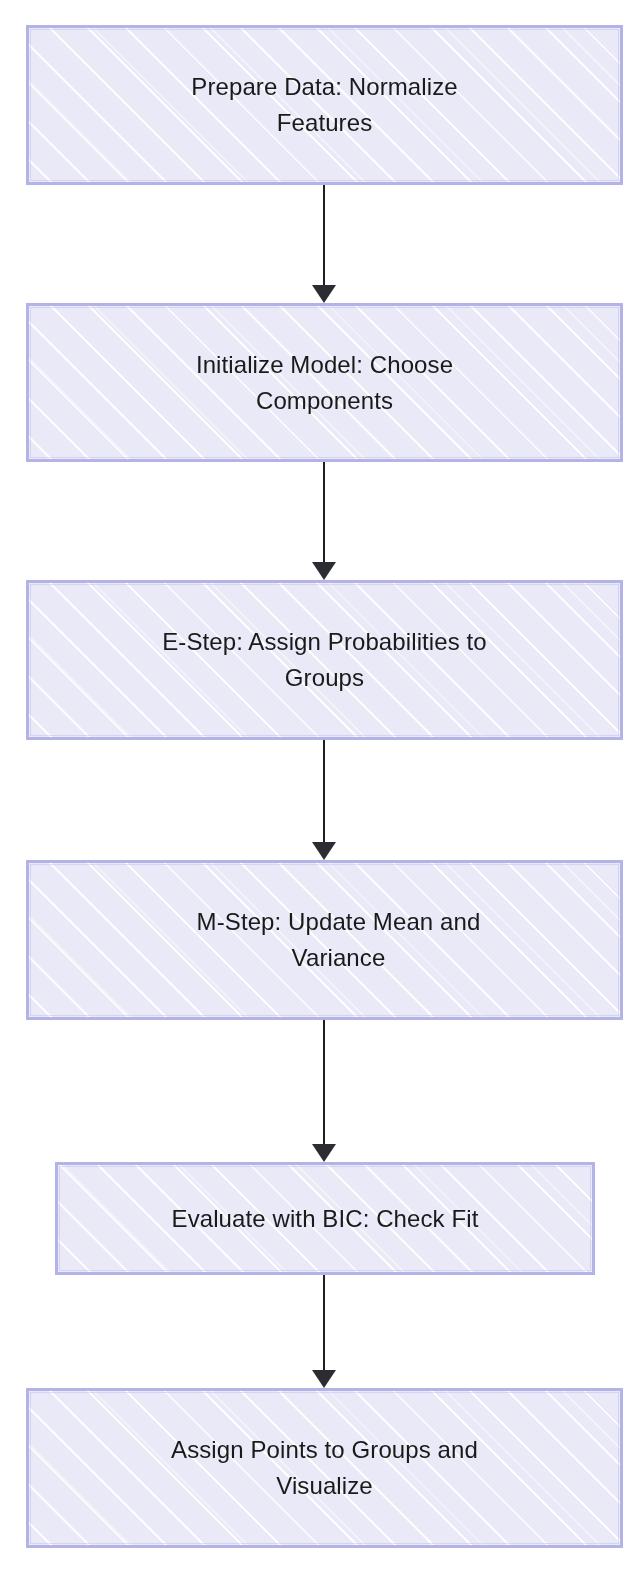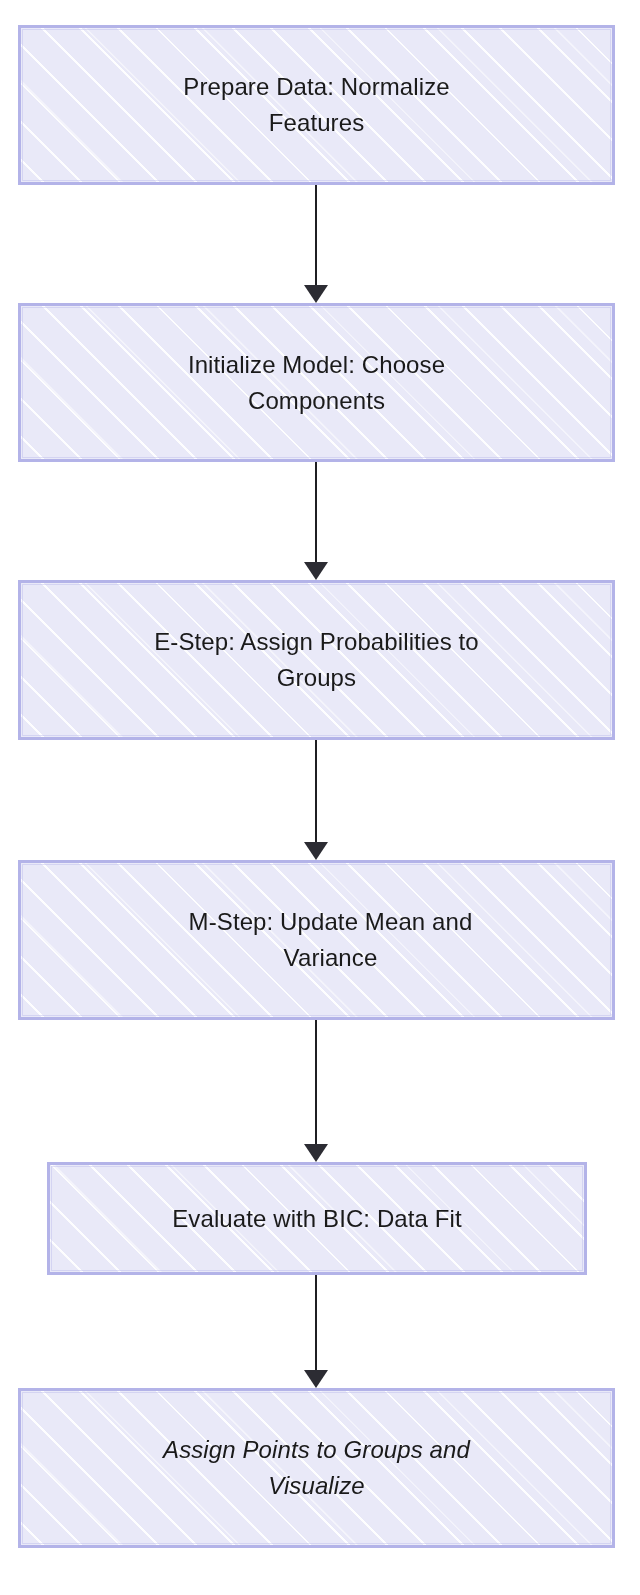--- a/index.html
+++ b/index.html
@@ -10,21 +10,21 @@
   body {
     width: 640px;
     height: 1595px;
     position: relative;
     overflow: hidden;
     font-family: "Liberation Sans", sans-serif;
   }
 
   #flowchart {
     position: absolute;
-    left: 0;
+    left: 8px;
     top: 0;
     width: 515px;
     height: 1595px;
   }
 
   .node {
     position: absolute;
     box-sizing: border-box;
     border: 3px solid #b3b3e8;
     background-color: #e9e9f8;
@@ -122,24 +122,24 @@
     <div class="node-label">E-Step: Assign Probabilities to
 Groups</div>
   </div>
 
   <div class="node" style="left:18px; top:860px; width:597px; height:160px;padding-left:28px;">
     <div class="node-label">M-Step: Update Mean and
 Variance</div>
   </div>
 
   <div class="node" style="left:47px; top:1162px; width:540px; height:113px;">
-    <div class="node-label">Evaluate with BIC: Data Fit</div>
+    <div class="node-label">Evaluate with BIC: Check Fit</div>
   </div>
 
-  <div class="node" style="left:18px; top:1388px; width:597px; height:160px;font-style:italic;">
+  <div class="node" style="left:18px; top:1388px; width:597px; height:160px;">
     <div class="node-label">Assign Points to Groups and
 Visualize</div>
   </div>
 
   <div class="edge" style="left:296px; top:185px; width:40px; height:118px;">
     <div class="edge-line" style="height:100px;"></div>
     <div class="edge-head" style="top:100px;"></div>
   </div>
 
   <div class="edge" style="left:296px; top:462px; width:40px; height:118px;">

